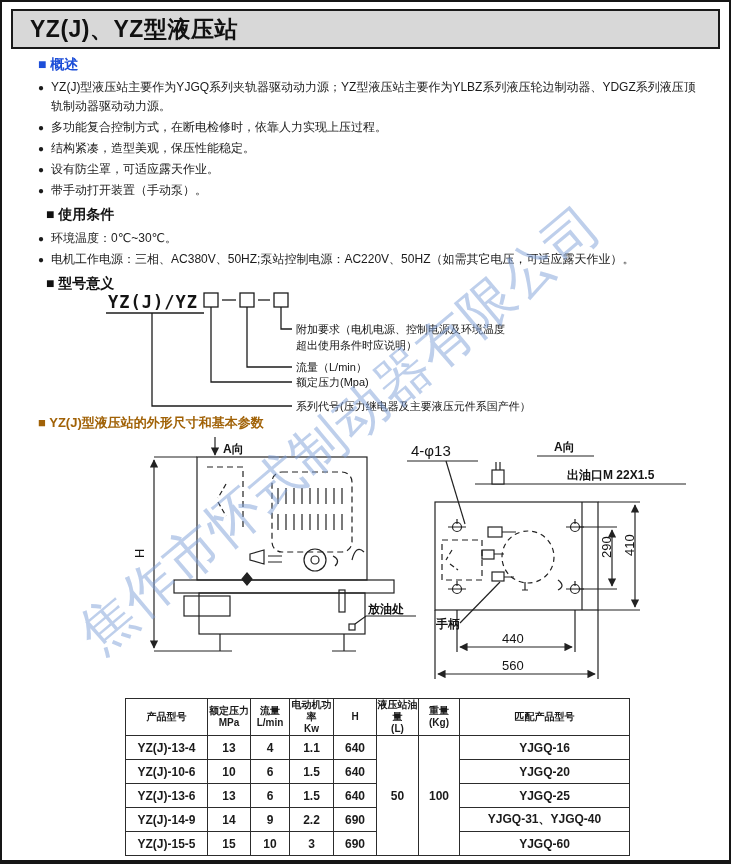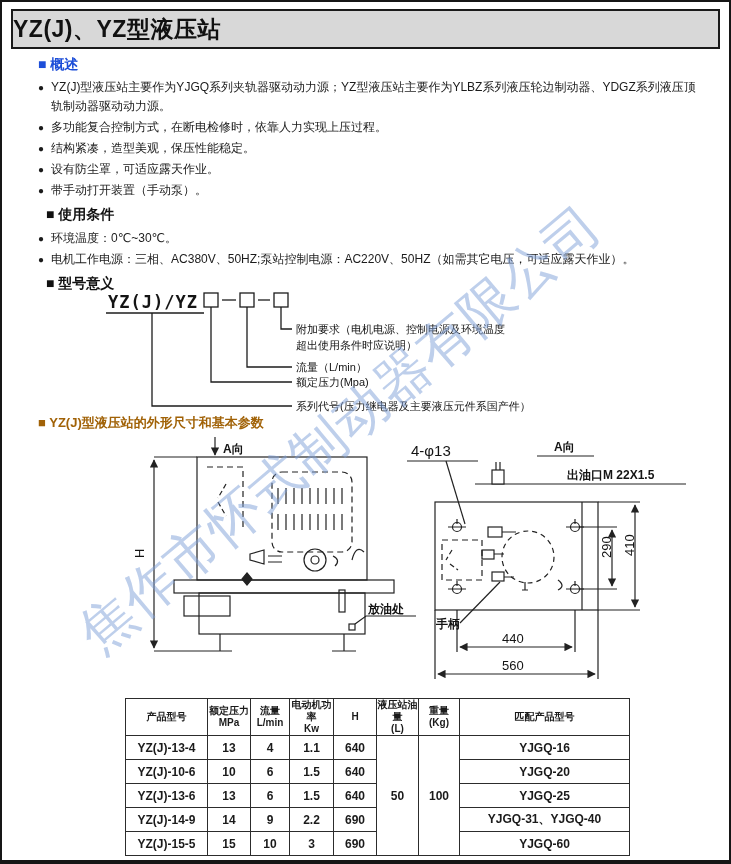--- a/index.html
+++ b/index.html
@@ -5,21 +5,21 @@
   html,body{margin:0;padding:0;background:#fff;}
   .page{
     position:relative;width:731px;height:864px;box-sizing:border-box;
     background:#fff;border:2px solid #161616;border-bottom-width:4px;
     font-family:"Liberation Sans","DejaVu Sans",sans-serif;color:#141414;
     overflow:hidden;
   }
   .titlebar{
     position:absolute;left:9px;top:7px;width:709px;height:40px;box-sizing:border-box;
     background:#d8d8d8;border:2px solid #1a1a1a;
-    display:flex;align-items:center;
+    display:flex;align-items:center;padding-left:17px;
   }
   .titlebar .t{font-size:23px;font-weight:600;letter-spacing:.5px;color:#111;}
   .content{position:absolute;left:36px;top:54px;width:660px;}
   .sech{font-size:14px;font-weight:700;margin:0 0 4px 0;color:#1d4ed8;}
   ul.blist{list-style:none;margin:0 0 6px 0;padding:0;}
   ul.blist li{display:flex;gap:7px;font-size:12px;line-height:19px;margin-bottom:2px;color:#1b1b1b;}
   ul.blist .blt{font-size:10px;line-height:19px;flex:0 0 auto;}
   ul.blist .btxt{flex:1;}
   .sech2{font-size:14px;font-weight:700;margin:5px 0 5px 8px;color:#111;}
   svg text{font-family:"Liberation Sans","DejaVu Sans",sans-serif;fill:#141414;}

